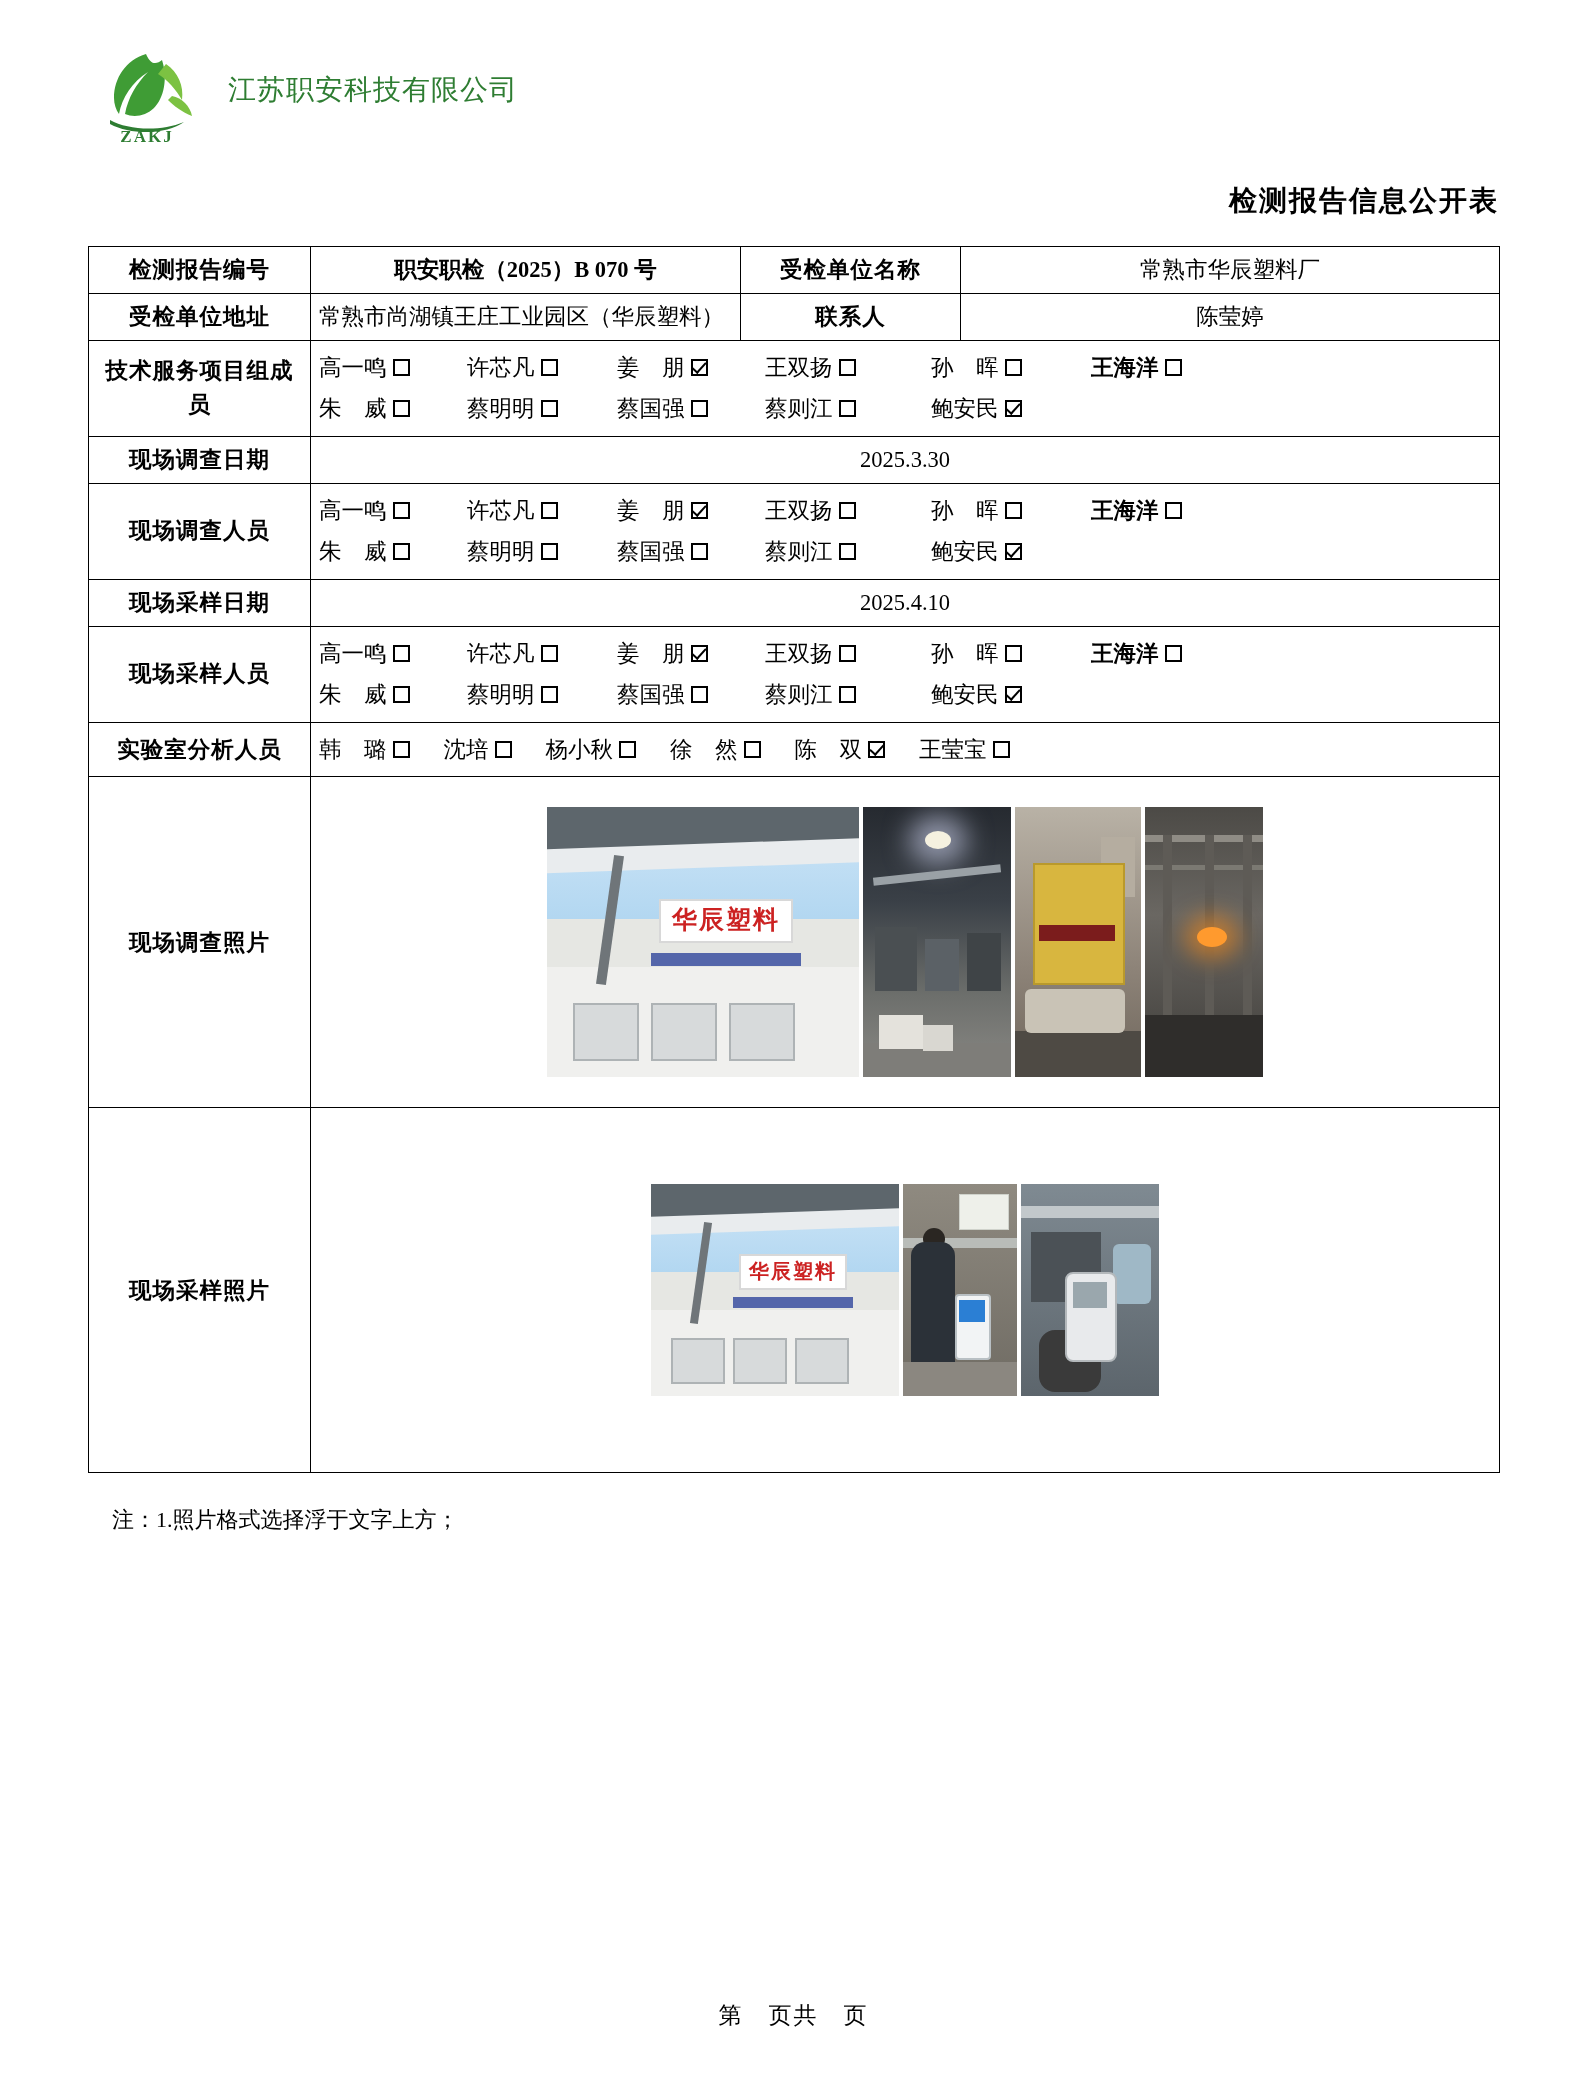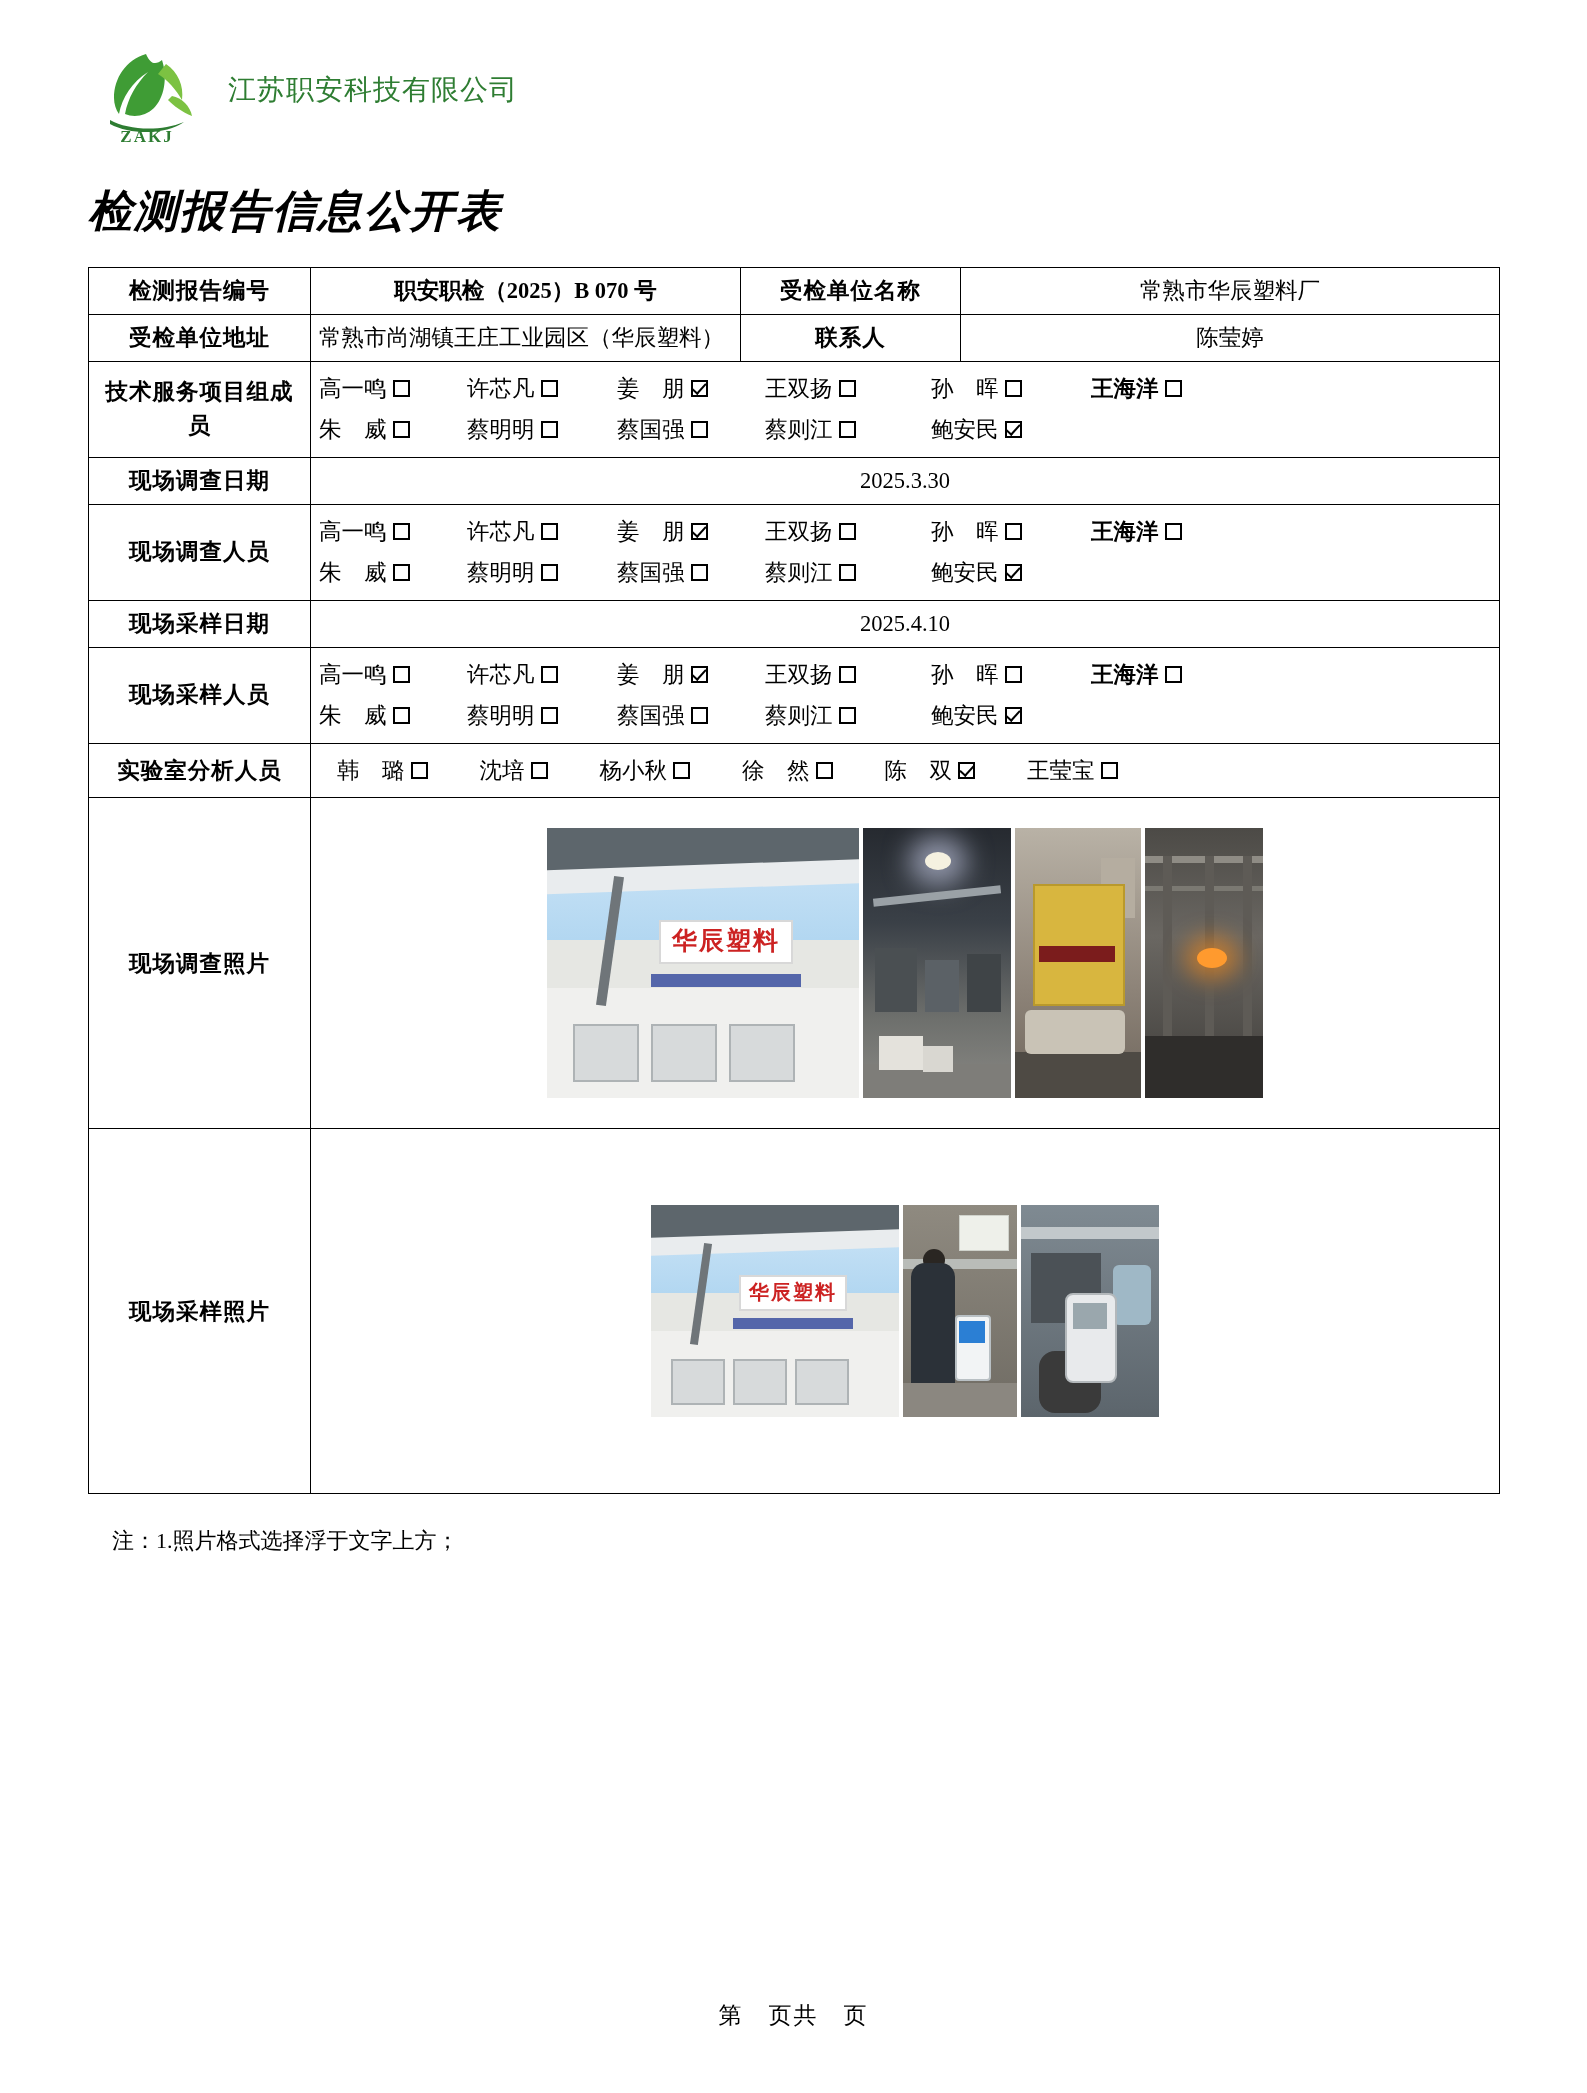--- a/index.html
+++ b/index.html
@@ -54,27 +54,26 @@
     font-size: 25px;
     line-height: 1.55;
     padding-top: 8px;
     font-family: "Liberation Serif", "DejaVu Serif", serif;
   }
   .doc-meta .code { font-weight: 700; letter-spacing: .5px; }
   .doc-meta div { white-space: nowrap; }
 
   
   .doc-title {
-    text-align: left;
-    font-size: 44px;
+    text-align: right;
+    font-size: 28px;
     font-weight: 700;
     letter-spacing: 2px;
     margin-top: 36px;
     margin-bottom: 26px;
-    font-style: italic;
   }
 
   
   table.main {
     border-collapse: collapse;
     width: 100%;
     table-layout: fixed;
   }
   table.main td {
     border: 1.5px solid #000;
@@ -134,21 +133,21 @@
   }
 
   
   .w1 { width: 148px; }
   .w2 { width: 150px; }
   .w3 { width: 148px; }
   .w4 { width: 166px; }
   .w5 { width: 160px; }
   .w6 { width: 150px; font-weight: bold; }
 
-  .lab-row .m { margin-right: 34px; margin-left: 18px; }
+  .lab-row .m { margin-right: 34px; }
 
   
   .photo-cell {
     height: 318px;
     padding: 0;
     text-align: center;
     vertical-align: middle;
   }
   .photo-cell.tall { height: 352px; }
   .photostrip {

